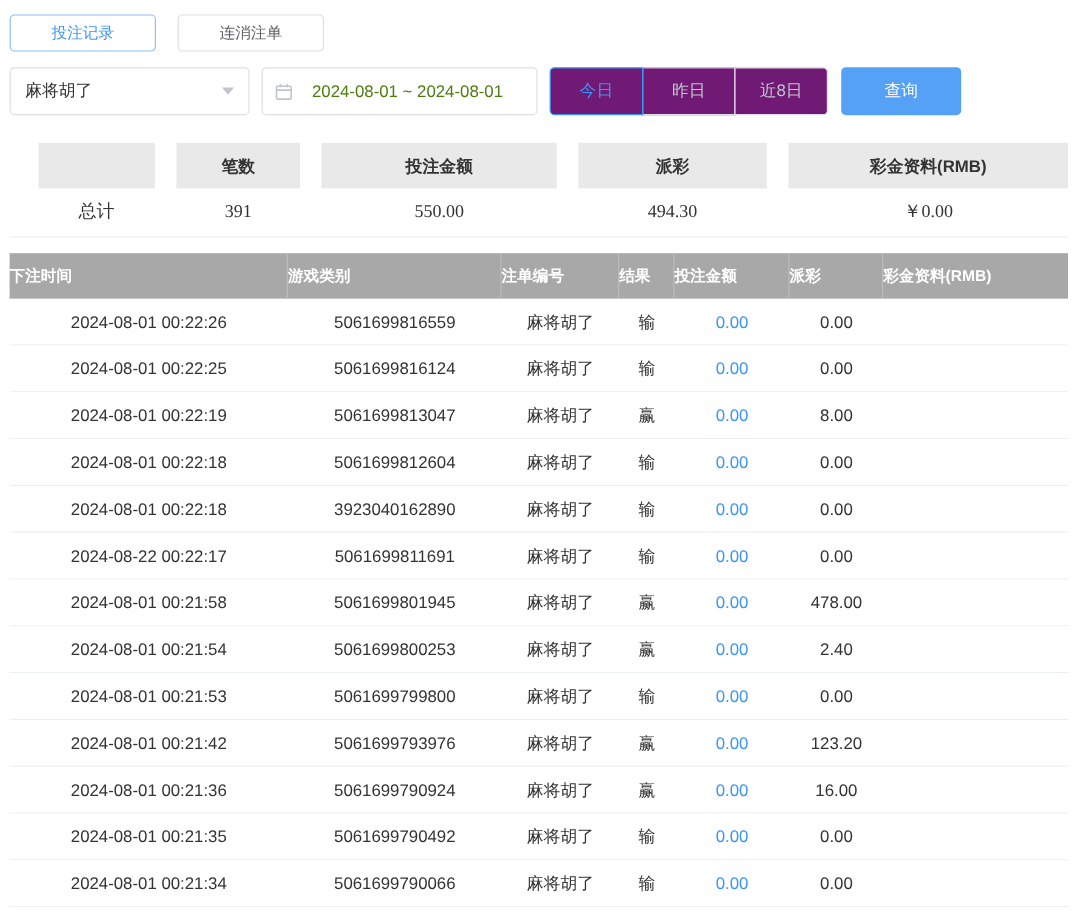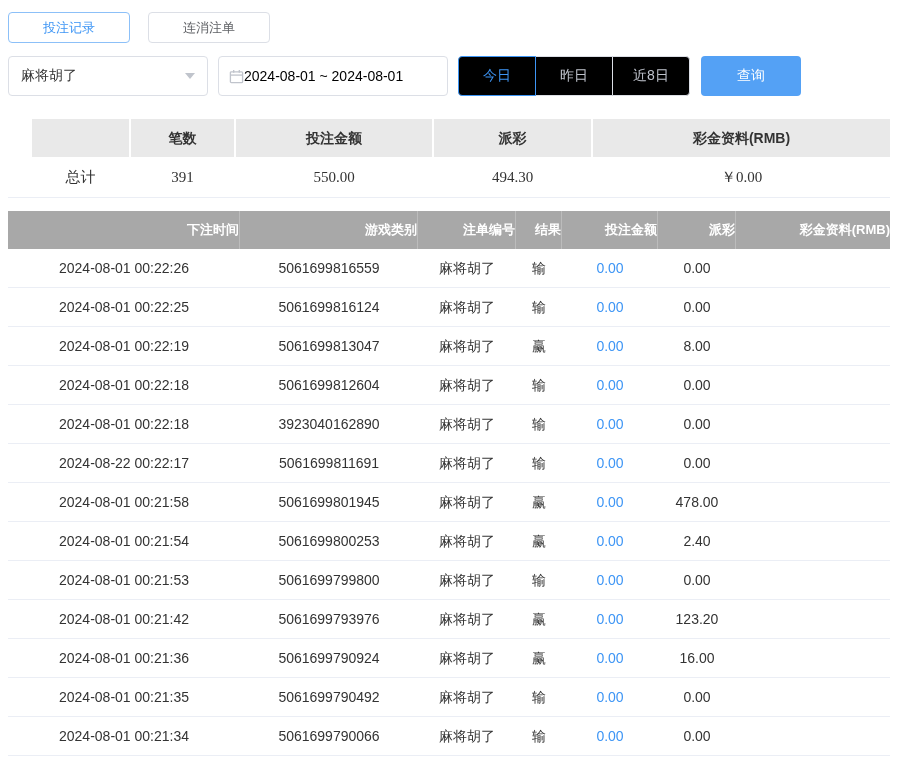--- a/index.html
+++ b/index.html
@@ -12,47 +12,47 @@
          border-radius: 4px; font-size: 13px; color: #606266; cursor: pointer; font-family: inherit; }
   .tab.active { color: #3d95f5; border-color: #8cc0f8; }
 
   .filter-row { display: flex; align-items: center; margin-top: 13px; }
   .select { width: 200px; height: 40px; border: 1px solid #dcdfe6; border-radius: 4px;
             display: flex; align-items: center; justify-content: space-between;
             padding: 0 12px; font-size: 14px; color: #333; cursor: pointer; background: #fff; }
   .caret { width: 0; height: 0; border-left: 5px solid transparent;
            border-right: 5px solid transparent; border-top: 6px solid #c0c4cc; }
   .date-input { margin-left: 10px; width: 230px; height: 40px; border: 1px solid #dcdfe6;
-                border-radius: 4px; display: flex; align-items: center; gap: 0;
-                padding: 0 10px; font-size: 14px; color: #000000; cursor: pointer; background: #fff; }
+                border-radius: 4px; display: flex; align-items: center; gap: 16px;
+                padding: 0 10px; font-size: 14px; color: #4d7c0f; cursor: pointer; background: #fff; }
   .cal-icon { flex: 0 0 auto; display: flex; }
 
   .btn-group { display: flex; margin-left: 10px; }
-  .qbtn { width: 78px; height: 40px; background: #000000; border: 1px solid #dcdfe6;
+  .qbtn { width: 78px; height: 40px; background: #701a75; border: 1px solid #dcdfe6;
           font-size: 14px; color: #bfc3cc; cursor: pointer; margin-left: -1px; font-family: inherit; }
   .qbtn:first-child { border-radius: 4px 0 0 4px; margin-left: 0; }
   .qbtn:last-child { border-radius: 0 4px 4px 0; }
   .qbtn.active { color: #3d95f5; border-color: #3d95f5; position: relative; z-index: 1; }
   .search-btn { margin-left: 11px; width: 100px; height: 40px; background: #54a1f5;
                 border: none; border-radius: 4px; color: #fff; font-size: 14px;
                 cursor: pointer; font-family: inherit; }
 
   .summary { margin-top: 23px; }
   .summary-head, .summary-row { display: grid;
-       grid-template-columns: 97px 103px 196px 157px 1fr; column-gap: 2px; padding-left: 24px; }
+       grid-template-columns: 97px 103px 196px 157px 1fr; column-gap: 18px; padding-left: 24px; }
   .summary-head .cell { background: #e9e9e9; height: 38px; line-height: 38px;
        text-align: center; font-size: 14px; font-weight: 700; color: #333; }
   .summary-row { border-bottom: 1px solid #ebeef5; font-family: Liberation Serif, serif; }
   .summary-row .cell { height: 40px; line-height: 40px; text-align: center;
        font-size: 15px; color: #333; }
 
   .bet-table { margin-top: 13px; }
   .thead { display: grid; grid-template-columns: 232px 178px 98px 46px 96px 78px 1fr;
            background: #a8a8a8; }
-  .th { height: 38px; line-height: 38px; text-align: right; color: #fff;
+  .th { height: 38px; line-height: 38px; text-align: left; color: #fff;
         font-size: 13px; font-weight: 700; border-right: 1px solid #bcbcbc; }
   .th:last-child { border-right: none; }
   .trow { display: grid; grid-template-columns: 232px 178px 98px 46px 96px 78px 1fr;
           border-bottom: 1px solid #ebeef5; background: #fff; }
   .td { height: 38px; line-height: 38px; text-align: center; font-size: 14px;
         color: #333; overflow: hidden; white-space: nowrap; }
   .td.link { color: #3d95f5; cursor: pointer; }
 </style>
 </head>
 <body>

